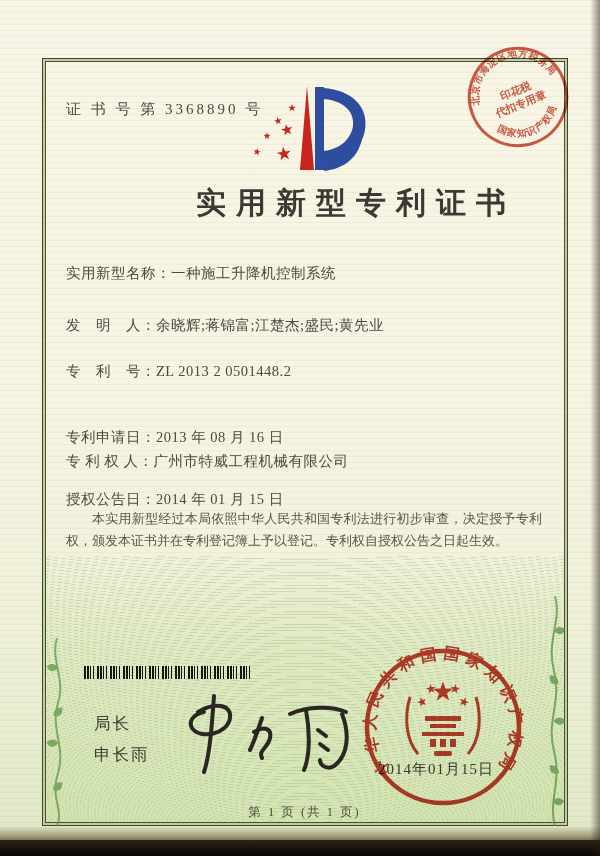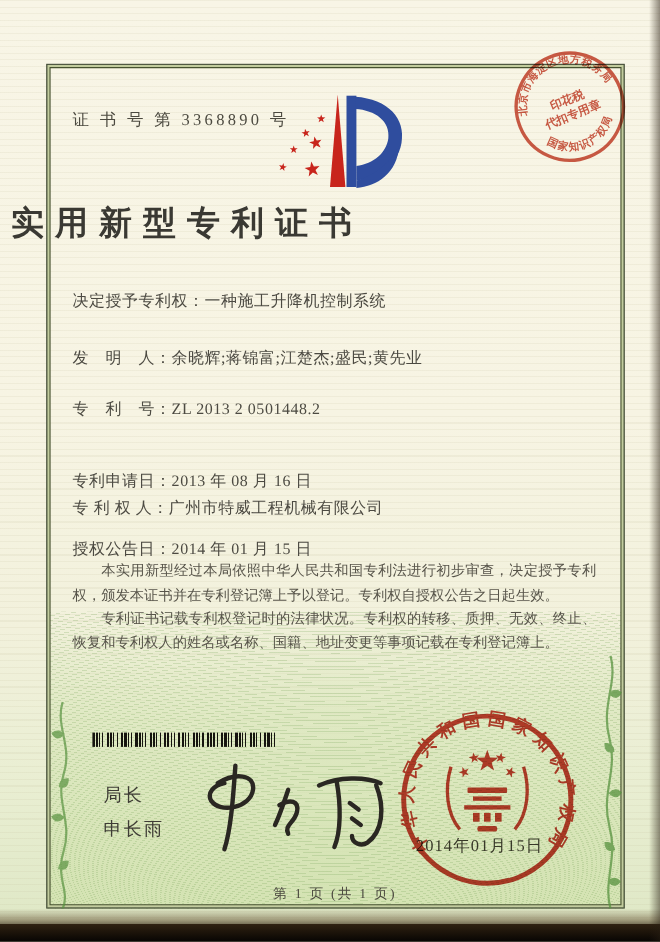--- a/index.html
+++ b/index.html
@@ -33,21 +33,21 @@
     pointer-events:none;
   }
   .cert-number {
     position:absolute; left:66px; top:100px;
     font-size:15px; letter-spacing:3px; color:#4c4a40;text-align:center;
   }
   .logo { position:absolute; left:243px; top:74px; width:134px; height:110px; }
   .tax-stamp { position:absolute; left:447px; top:26px; width:142px; height:142px; opacity:0.9; mix-blend-mode:multiply; }
   .title {
     position:absolute; left:0; top:183px; width:516px;
-    text-align:left; font-size:30px; font-weight:700;
+    text-align:right; font-size:30px; font-weight:700;
     letter-spacing:10px; color:#3a3933; text-indent:10px;font-family:Liberation Mono, monospace;
   }
   .fields { position:absolute; left:66px; top:0; width:480px; }
   .field { position:absolute; left:0; width:480px; font-size:14.5px; color:#4c4a42; letter-spacing:0.5px; white-space:nowrap; }
   .f0 { top:264px; } .f1 { top:316px; } .f2 { top:362px; }
   .f3 { top:428px; } .f4 { top:452px; } .f5 { top:490px; }
   .paras {
     position:absolute; left:66px; top:508px; width:476px;
     font-size:13px; line-height:21.5px; color:#57544a; text-align:justify;
   }
@@ -147,31 +147,30 @@
         <textPath href="#taxBottom" startOffset="50%" text-anchor="middle">国家知识产权局</textPath>
       </text>
       <text x="70" y="67" font-size="10.5" font-weight="700" text-anchor="middle">印花税</text>
       <text x="70" y="81" font-size="10.5" font-weight="700" text-anchor="middle">代扣专用章</text>
     </g>
   </svg>
 
   <div class="title">实用新型专利证书</div>
 
   <div class="fields">
-    <div class="field f0"><span>决定授予专利权：</span><span>一种施工升降机控制系统</span></div>
+    <div class="field f0"><span>实用新型名称：</span><span>一种施工升降机控制系统</span></div>
     <div class="field f1"><span>发　明　人：</span><span>余晓辉;蒋锦富;江楚杰;盛民;黄先业</span></div>
     <div class="field f2"><span>专　利　号：</span><span>ZL 2013 2 0501448.2</span></div>
     <div class="field f3"><span>专利申请日：</span><span>2013 年 08 月 16 日</span></div>
     <div class="field f4"><span>专 利 权 人：</span><span>广州市特威工程机械有限公司</span></div>
     <div class="field f5"><span>授权公告日：</span><span>2014 年 01 月 15 日</span></div>
   </div>
 
   <div class="paras">
     <p>本实用新型经过本局依照中华人民共和国专利法进行初步审查，决定授予专利权，颁发本证书并在专利登记簿上予以登记。专利权自授权公告之日起生效。</p>
-    <p>专利证书记载专利权登记时的法律状况。专利权的转移、质押、无效、终止、恢复和专利权人的姓名或名称、国籍、地址变更等事项记载在专利登记簿上。</p>
   </div>
 
   <div class="barcode"></div>
 
   <div class="director">
     <div>局长</div>
     <div>申长雨</div>
   </div>
 
   <svg class="signature" viewBox="0 0 200 100">

